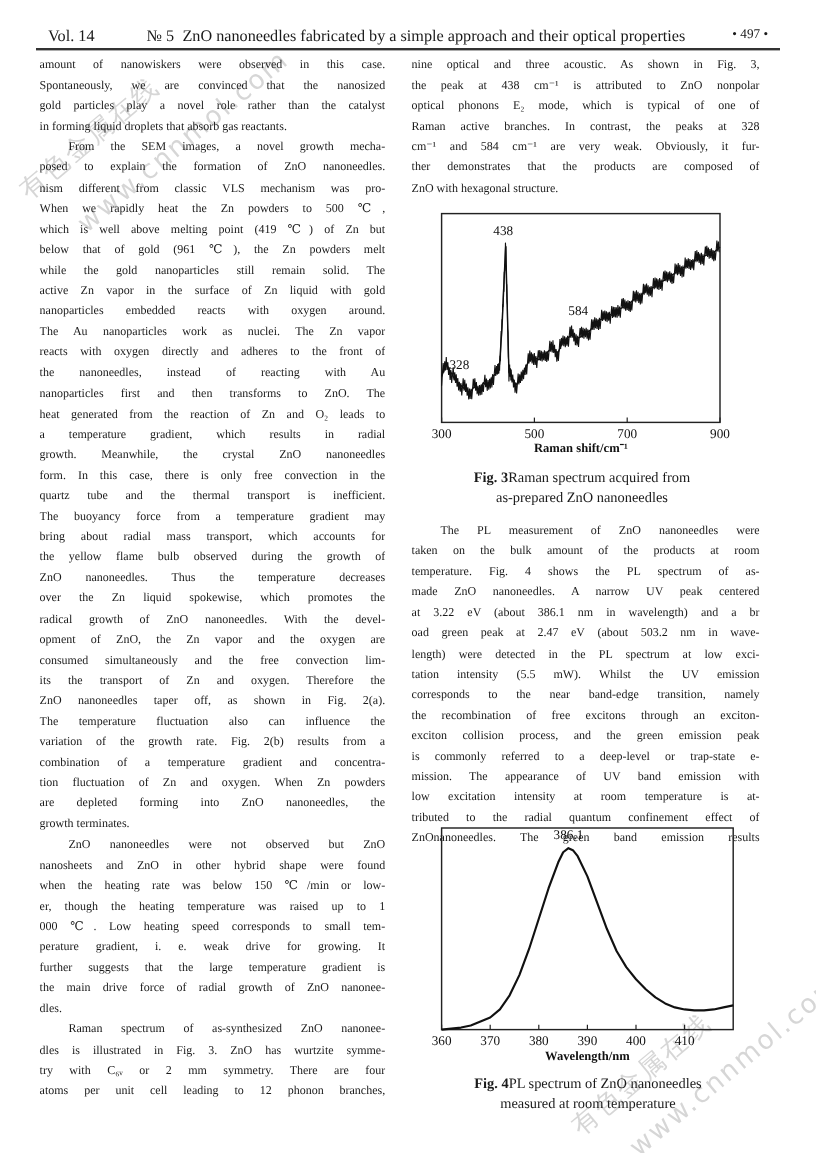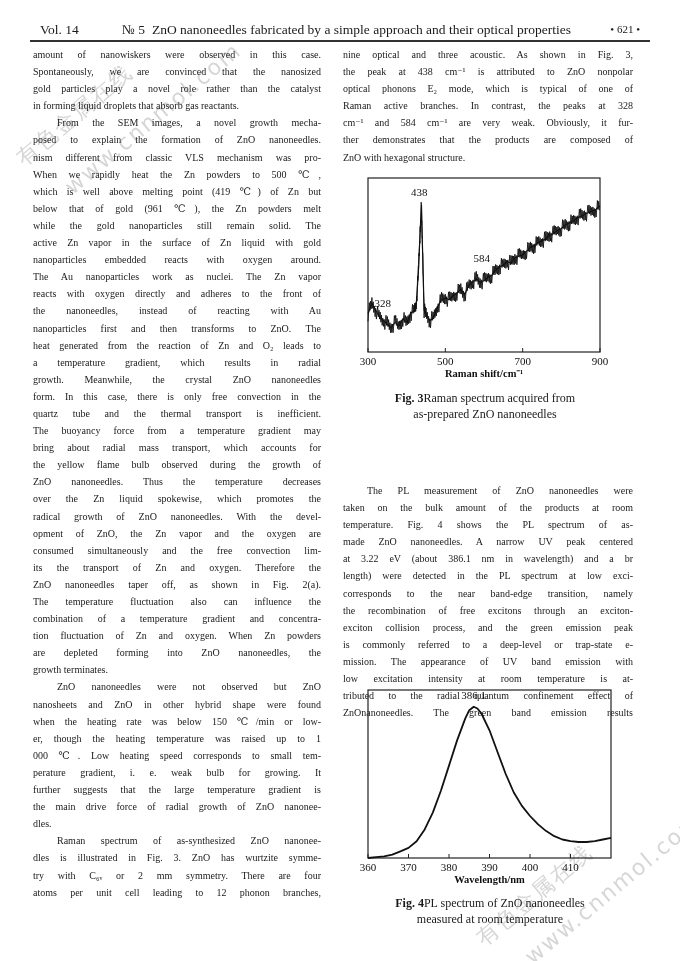--- a/index.html
+++ b/index.html
@@ -26,21 +26,21 @@
 
 <div class="wm" style="left:10px;top:150px;">有色金属在线</div>
 <div class="wm" style="left:60px;top:180px;">www.cnnmol.com</div>
 <div class="wm" style="left:470px;top:930px;">有色金属在线</div>
 <div class="wm" style="left:520px;top:950px;">www.cnnmol.com</div>
 
 <div class="header">
   <span class="vol">Vol. 14</span>
   <span class="no">№ 5</span>
   <span class="title">ZnO nanoneedles fabricated by a simple approach and their optical properties</span>
-  <span class="page">• 621 •</span>
+  <span class="page">• 497 •</span>
 </div>
 
 <div class="col colL" id="colL">
     <span class="line">amount of nanowiskers were observed in this case.</span>
     <span class="line">Spontaneously, we are convinced that the nanosized</span>
     <span class="line">gold particles play a novel role rather than the catalyst</span>
     <span class="line last">in forming liquid droplets that absorb gas reactants.</span>
     <span class="line ind">From the SEM images, a novel growth mecha-</span>
     <span class="line">posed to explain the formation of ZnO nanoneedles.</span>
     <span class="line">nism different from classic VLS mechanism was pro-</span>
@@ -63,54 +63,57 @@
     <span class="line">bring about radial mass transport, which accounts for</span>
     <span class="line">the yellow flame bulb observed during the growth of</span>
     <span class="line">ZnO nanoneedles. Thus the temperature decreases</span>
     <span class="line">over the Zn liquid spokewise, which promotes the</span>
     <span class="line">radical growth of ZnO nanoneedles. With the devel-</span>
     <span class="line">opment of ZnO, the Zn vapor and the oxygen are</span>
     <span class="line">consumed simultaneously and the free convection lim-</span>
     <span class="line">its the transport of Zn and oxygen. Therefore the</span>
     <span class="line">ZnO nanoneedles taper off, as shown in Fig. 2(a).</span>
     <span class="line">The temperature fluctuation also can influence the</span>
+    <span class="line">variation of the growth rate. Fig. 2(b) results from a</span>
     <span class="line">combination of a temperature gradient and concentra-</span>
     <span class="line">tion fluctuation of Zn and oxygen. When Zn powders</span>
     <span class="line">are depleted forming into ZnO nanoneedles, the</span>
     <span class="line last">growth terminates.</span>
     <span class="line ind">ZnO nanoneedles were not observed but ZnO</span>
     <span class="line">nanosheets and ZnO in other hybrid shape were found</span>
     <span class="line">when the heating rate was below 150 ℃/min or low-</span>
     <span class="line">er, though the heating temperature was raised up to 1</span>
     <span class="line">000 ℃. Low heating speed corresponds to small tem-</span>
-    <span class="line">perature gradient, i. e. weak bulb for growing. It</span>
+    <span class="line">perature gradient, i. e. weak drive for growing. It</span>
     <span class="line">further suggests that the large temperature gradient is</span>
     <span class="line">the main drive force of radial growth of ZnO nanonee-</span>
     <span class="line last">dles.</span>
     <span class="line ind">Raman spectrum of as-synthesized ZnO nanonee-</span>
     <span class="line">dles is illustrated in Fig. 3. ZnO has wurtzite symme-</span>
     <span class="line">try with C₆ᵥ or 2 mm symmetry. There are four</span>
     <span class="line">atoms per unit cell leading to 12 phonon branches,</span>
   </div>
 <div class="col colR" id="colRtop">
     <span class="line">nine optical and three acoustic. As shown in Fig. 3,</span>
     <span class="line">the peak at 438 cm⁻¹ is attributed to ZnO nonpolar</span>
     <span class="line">optical phonons E₂ mode, which is typical of one of</span>
     <span class="line">Raman active branches. In contrast, the peaks at 328</span>
     <span class="line">cm⁻¹ and 584 cm⁻¹ are very weak. Obviously, it fur-</span>
     <span class="line">ther demonstrates that the products are composed of</span>
     <span class="line last">ZnO with hexagonal structure.</span>
   </div>
-<div class="col" id="colRmid" style="left:343px;top:434px;width:290px;margin-top:48px;">
+<div class="col" id="colRmid" style="left:343px;top:434px;width:290px;">
     <span class="line ind">The PL measurement of ZnO nanoneedles were</span>
     <span class="line">taken on the bulk amount of the products at room</span>
     <span class="line">temperature. Fig. 4 shows the PL spectrum of as-</span>
     <span class="line">made ZnO nanoneedles. A narrow UV peak centered</span>
     <span class="line">at 3.22 eV (about 386.1 nm in wavelength) and a br</span>
+    <span class="line">oad green peak at 2.47 eV (about 503.2 nm in wave-</span>
     <span class="line">length) were detected in the PL spectrum at low exci-</span>
+    <span class="line">tation intensity (5.5 mW). Whilst the UV emission</span>
     <span class="line">corresponds to the near band-edge transition, namely</span>
     <span class="line">the recombination of free excitons through an exciton-</span>
     <span class="line">exciton collision process, and the green emission peak</span>
     <span class="line">is commonly referred to a deep-level or trap-state e-</span>
     <span class="line">mission. The appearance of UV band emission with</span>
     <span class="line">low excitation intensity at room temperature is at-</span>
     <span class="line">tributed to the radial quantum confinement effect of</span>
     <span class="line">ZnOnanoneedles. The green band emission results</span>
   </div>
 

